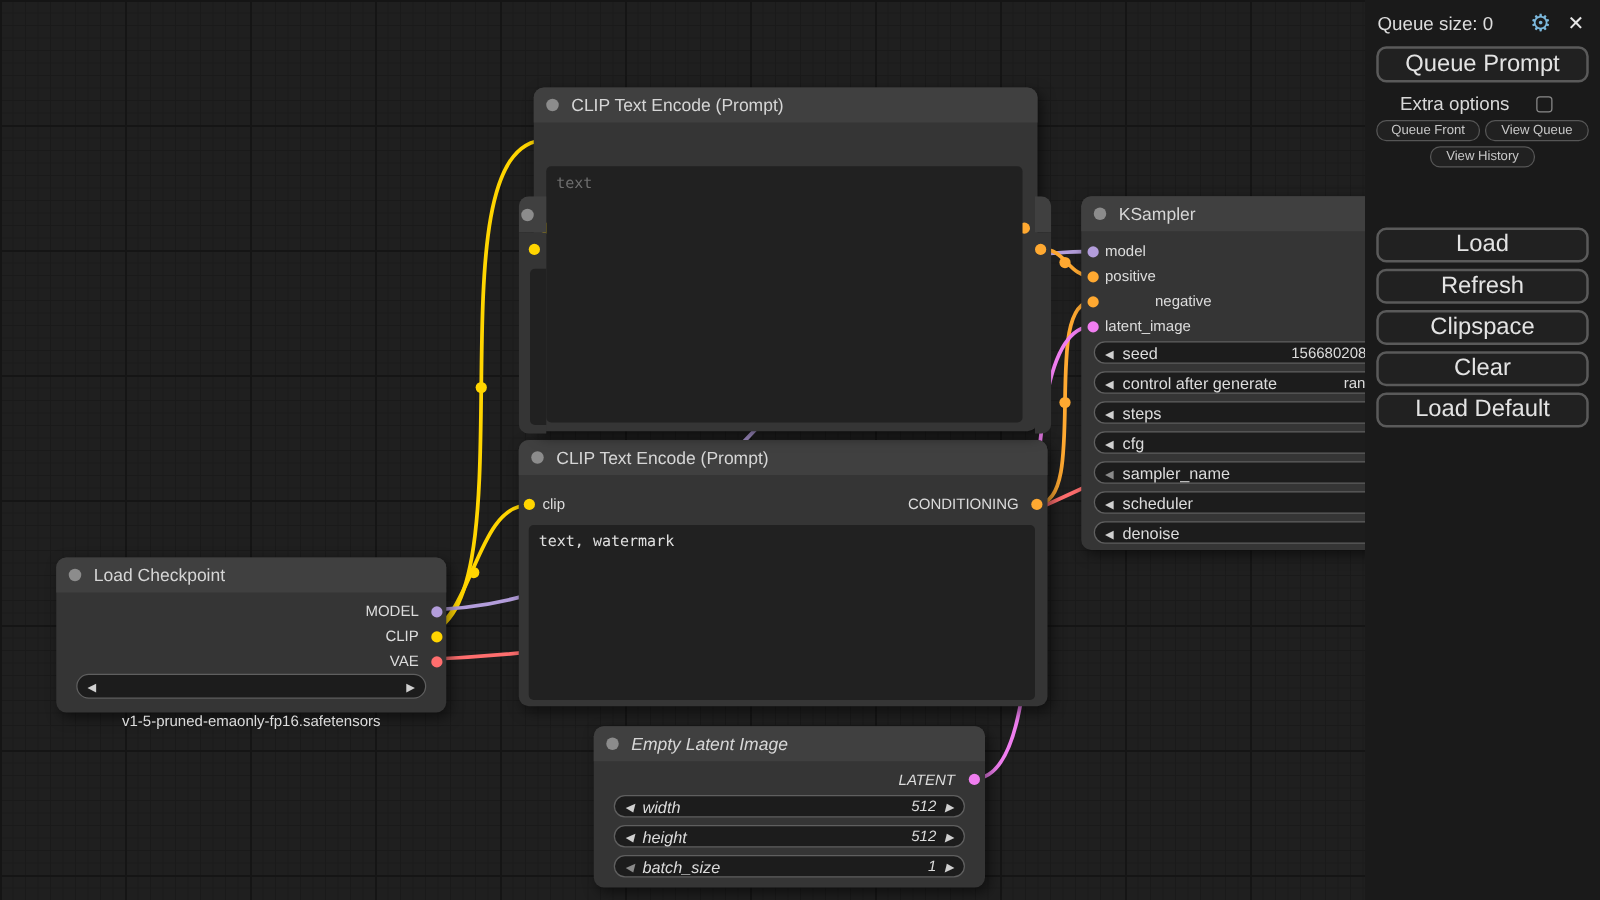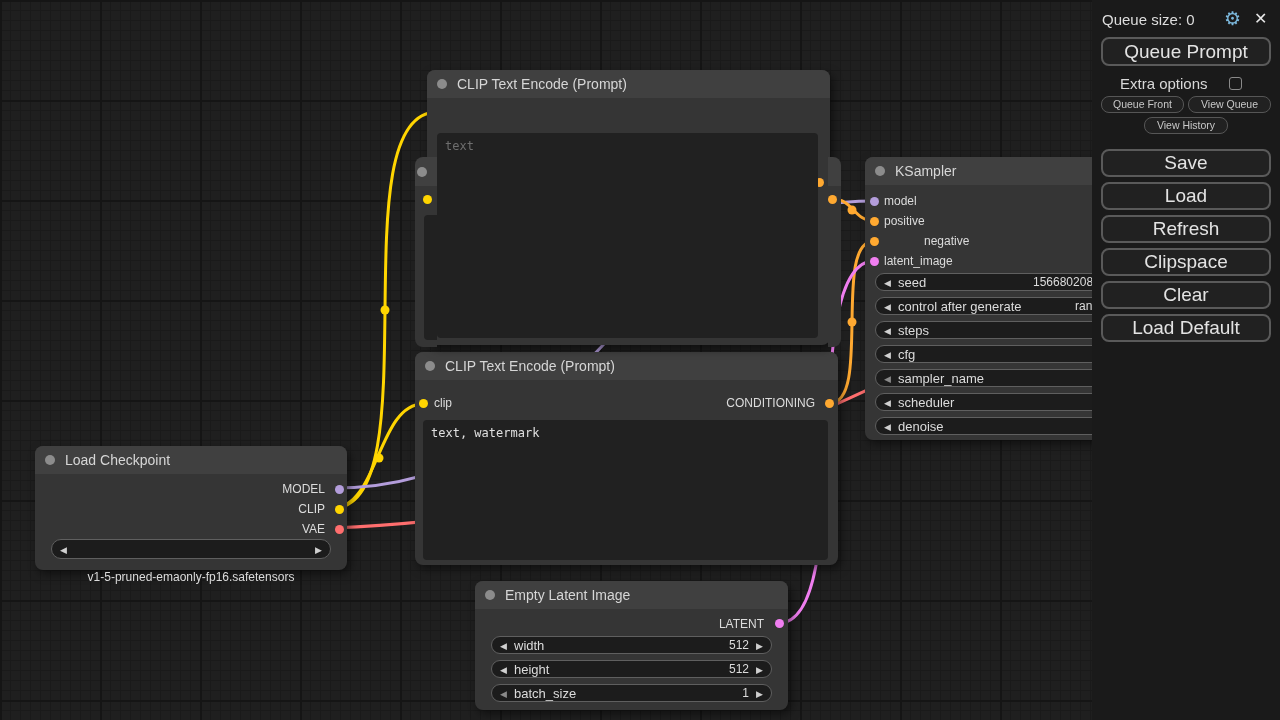--- a/index.html
+++ b/index.html
@@ -101,21 +101,21 @@
       <span class="hdot"></span>
       <span class="ntitle">CLIP Text Encode (Prompt)</span>
     </div>
     <span class="slot" style="left:4px; top:47px; background:#FFD500;"></span>
     <span class="slot-label" style="left:19px; top:44px;">clip</span>
     <span class="slot" style="left:410px; top:47px; background:#FFA931;"></span>
     <span class="slot-label out-label" style="right:23px; top:44px;">CONDITIONING</span>
     <div class="ta" style="left:8px; top:68px; width:405px; height:140px;">text, watermark</div>
   </div>
 
-  <div class="node" style="left:35px; top:446px; width:312px; height:124px;">
+  <div class="node" style="left:45px; top:446px; width:312px; height:124px;">
     <div class="node-header">
       <span class="hdot"></span>
       <span class="ntitle">Load Checkpoint</span>
     </div>
     <span class="slot-label out-label" style="right:22px; top:36px;">MODEL</span>
     <span class="slot" style="left:300px; top:39px; background:#B39DDB;"></span>
     <span class="slot-label out-label" style="right:22px; top:56px;">CLIP</span>
     <span class="slot" style="left:300px; top:59px; background:#FFD500;"></span>
     <span class="slot-label out-label" style="right:22px; top:76px;">VAE</span>
     <span class="slot" style="left:300px; top:79px; background:#FF6E6E;"></span>
@@ -166,21 +166,21 @@
       <span class="arr-l">◀</span>
       <span class="wname">scheduler</span>
       <span class="wval-abs" style="left:219px;">normal</span>
     </div>
     <div class="pill" style="left:10px; top:260px; width:255px;">
       <span class="arr-l">◀</span>
       <span class="wname">denoise</span>
     </div>
   </div>
 
-  <div class="node" style="left:475px; top:581px; width:313px; height:129px;">
+  <div class="node" style="left:475px; top:581px; width:313px; height:129px;font-style:italic;">
     <div class="node-header">
       <span class="hdot"></span>
       <span class="ntitle">Empty Latent Image</span>
     </div>
     <span class="slot-label out-label" style="right:24px; top:36px;">LATENT</span>
     <span class="slot" style="left:300px; top:38px; background:#F07EF0;"></span>
 
     <div class="pill" style="left:16px; top:55px; width:281px;">
       <span class="arr-l">◀</span>
       <span class="wname">width</span>
@@ -208,21 +208,20 @@
 
     <div class="sb-btn" style="top:37px; height:29px; line-height:25px;">Queue Prompt</div>
 
     <span style="position:absolute; left:28px; top:75px; font-size:15px; color:#d8d8d8;">Extra options</span>
     <span style="position:absolute; left:137px; top:77px; width:13px; height:13px; border:1.5px solid #8a8a8a; border-radius:3px; background:transparent;"></span>
 
     <div class="sb-small" style="left:9px; top:96px; width:83px;">Queue Front</div>
     <div class="sb-small" style="left:96px; top:96px; width:83px;">View Queue</div>
     <div class="sb-small" style="left:52px; top:117px; width:84px;">View History</div>
 
-    <div class="sb-btn" style="top:149px;">Save</div>
     <div class="sb-btn" style="top:182px;">Load</div>
     <div class="sb-btn" style="top:215px;">Refresh</div>
     <div class="sb-btn" style="top:248px;">Clipspace</div>
     <div class="sb-btn" style="top:281px;">Clear</div>
     <div class="sb-btn" style="top:314px;">Load Default</div>
   </div>
 
 </div>
 
 </body></html>

